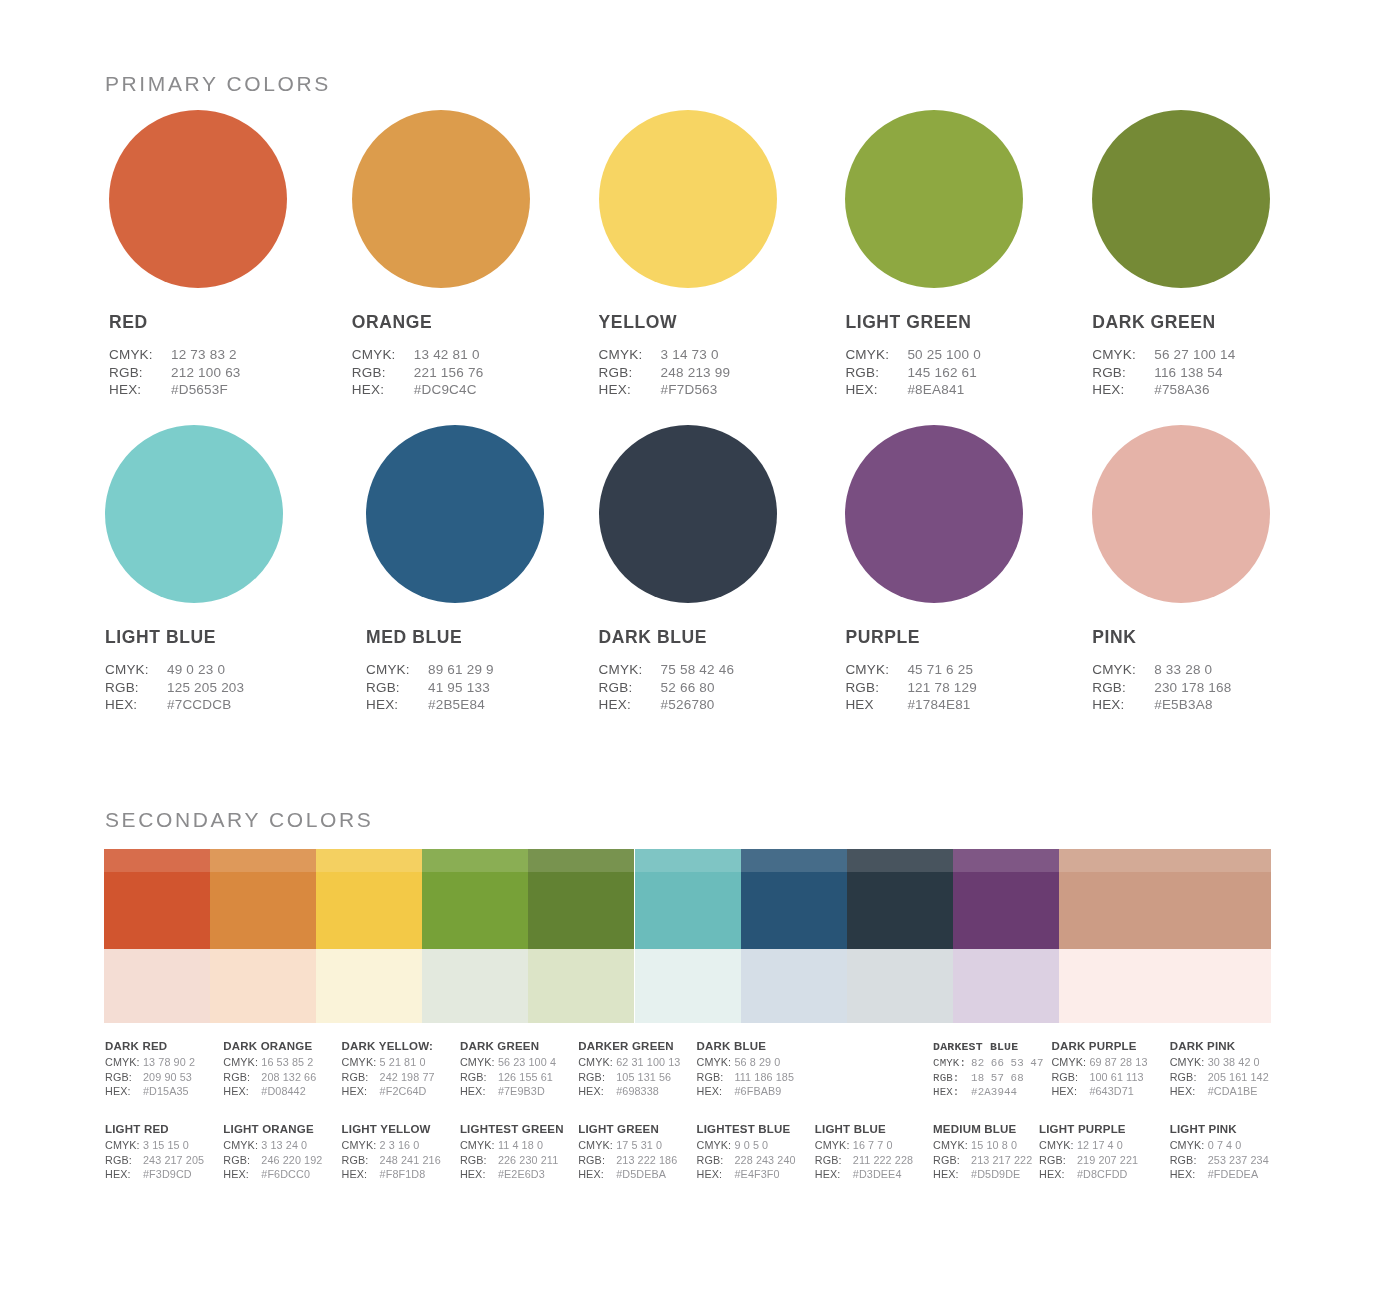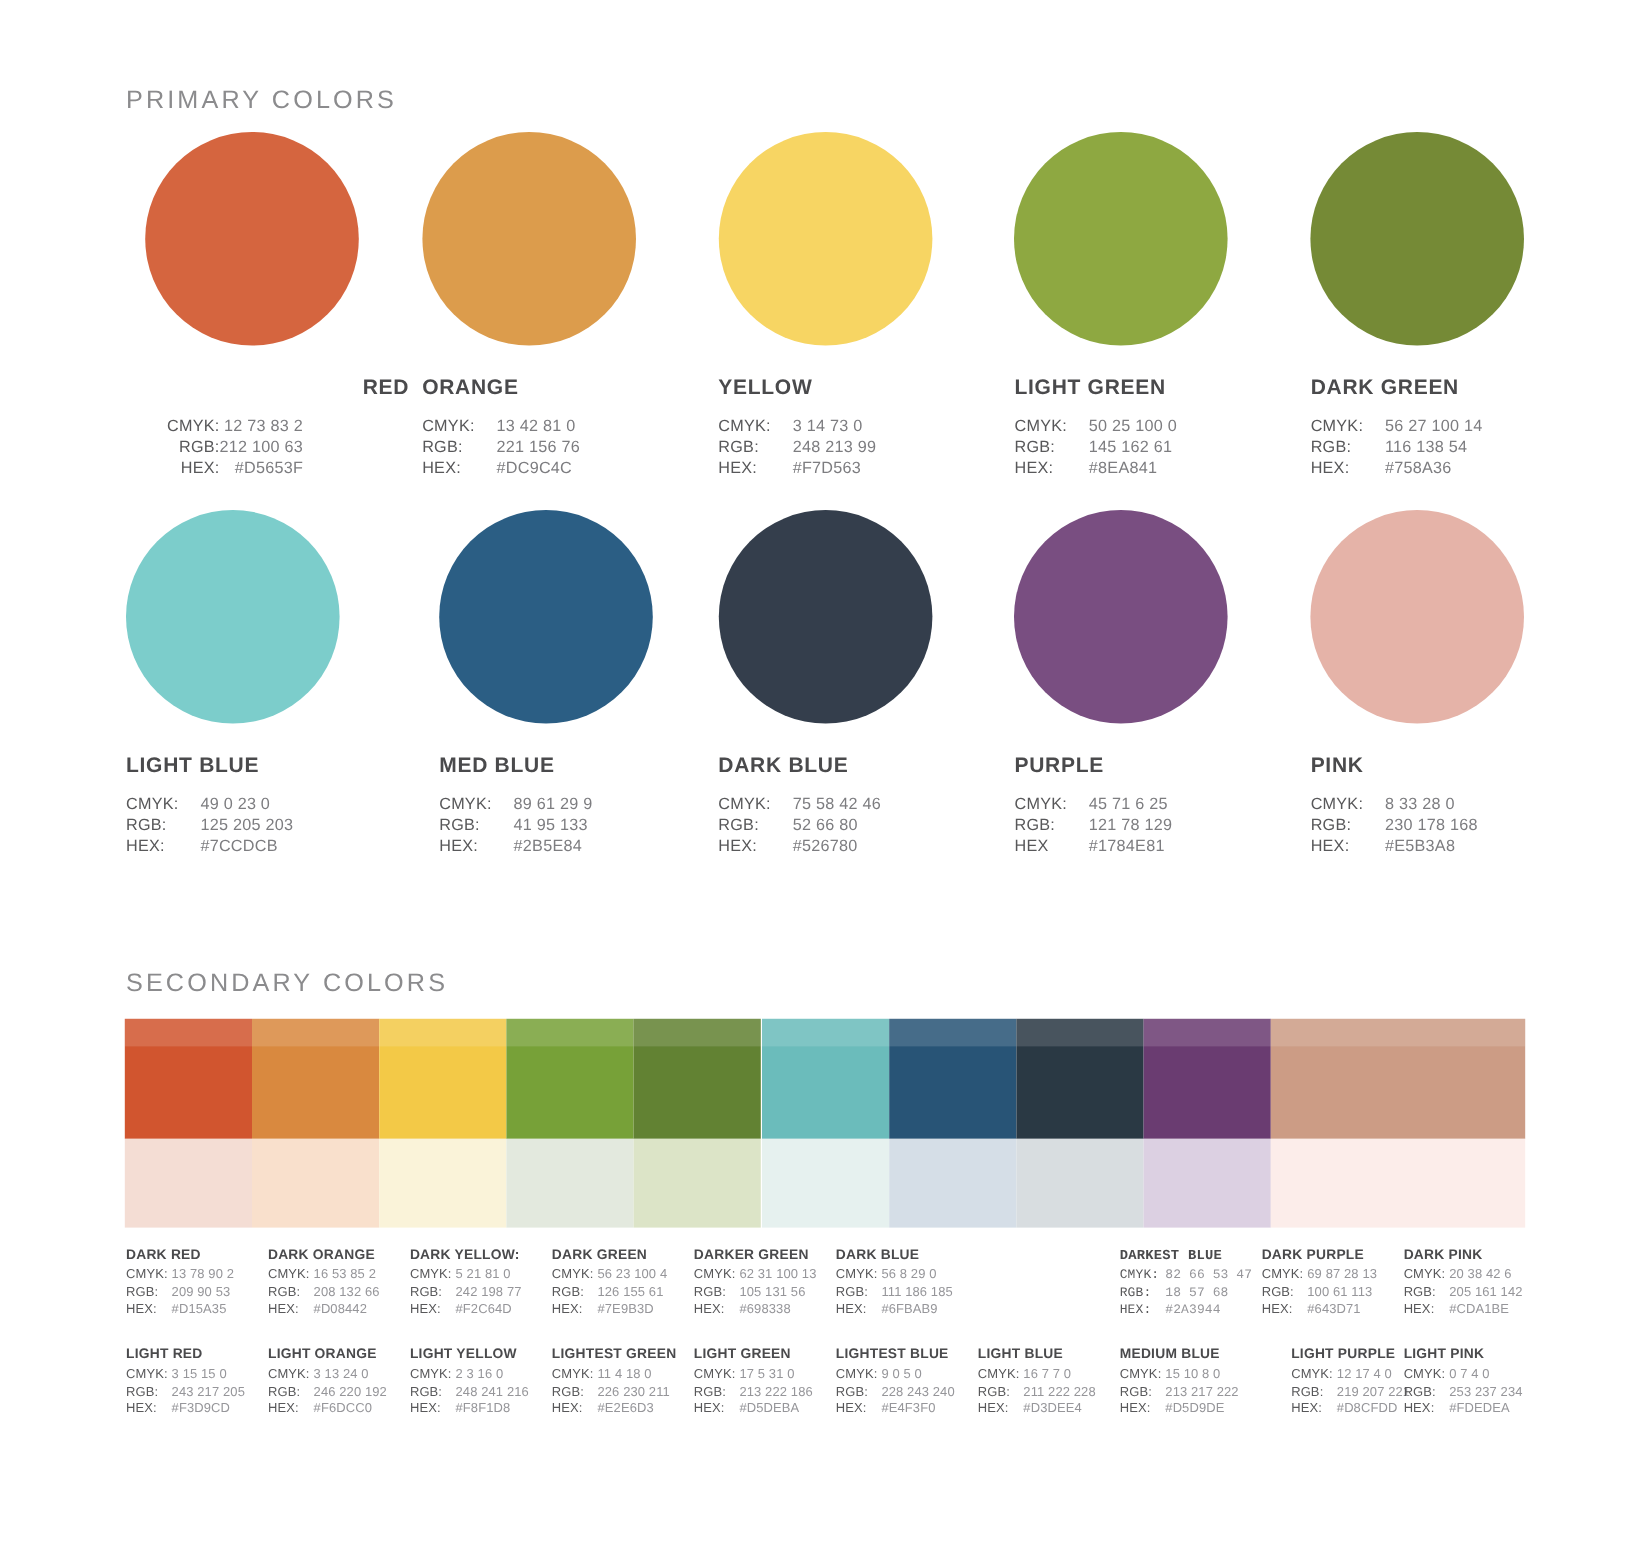--- a/index.html
+++ b/index.html
@@ -152,21 +152,21 @@
 </style>
 </head>
 <body>
 
 <div class="page">
 
   <div class="section-heading" id="primary-heading">PRIMARY COLORS</div>
 
   <div id="primary-section">
     <div class="primary-row" id="primary-row-1">
-        <div class="primary-cell" style="left: 16px; text-align: right;">
+        <div class="primary-cell" style="left: 4px;">
           <div class="swatch-circle" style="background: rgb(213, 101, 63);"></div>
           <div class="primary-name">RED</div>
           <table class="spec-table">
             <tbody>
               <tr>
                 <td class="spec-label">CMYK:</td>
                 <td class="spec-value">12 73 83 2</td>
               </tr>
               <tr>
                 <td class="spec-label">RGB:</td>
@@ -588,21 +588,21 @@
               </tr>
             </tbody>
           </table>
         </div>
         <div class="sec-cell" style="left: 1064.7px;">
           <div class="sec-name">DARK PINK</div>
           <table class="sec-table">
             <tbody>
               <tr>
                 <td class="sec-label">CMYK:</td>
-                <td class="sec-value">20 38 42 6</td>
+                <td class="sec-value">30 38 42 0</td>
               </tr>
               <tr>
                 <td class="sec-label">RGB:</td>
                 <td class="sec-value">205 161 142</td>
               </tr>
               <tr>
                 <td class="sec-label">HEX:</td>
                 <td class="sec-value">#CDA1BE</td>
               </tr>
             </tbody>
@@ -755,21 +755,21 @@
                 <td class="sec-label">RGB:</td>
                 <td class="sec-value">213 217 222</td>
               </tr>
               <tr>
                 <td class="sec-label">HEX:</td>
                 <td class="sec-value">#D5D9DE</td>
               </tr>
             </tbody>
           </table>
         </div>
-        <div class="sec-cell" style="left: 971px;">
+        <div class="sec-cell" style="left: 934px;">
           <div class="sec-name">LIGHT PURPLE</div>
           <table class="sec-table">
             <tbody>
               <tr>
                 <td class="sec-label">CMYK:</td>
                 <td class="sec-value">12 17 4 0</td>
               </tr>
               <tr>
                 <td class="sec-label">RGB:</td>
                 <td class="sec-value">219 207 221</td>

